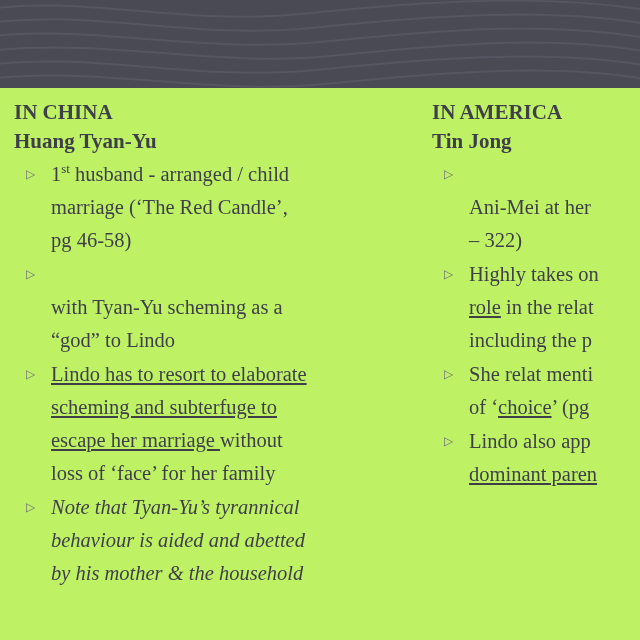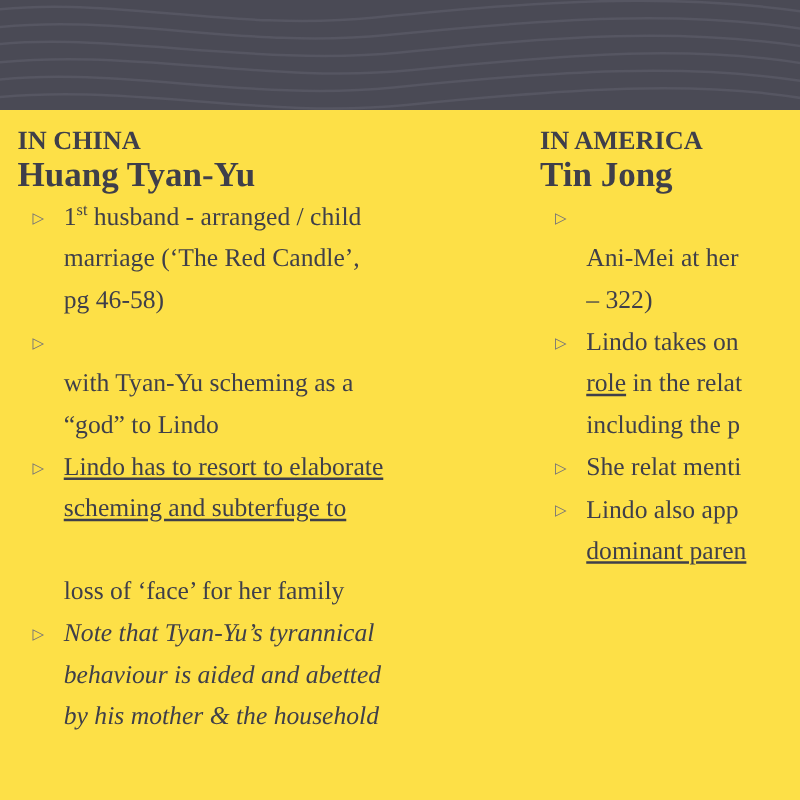--- a/index.html
+++ b/index.html
@@ -11,21 +11,21 @@
     height: 640px;
     background: #ffffff;
     font-family: "Liberation Serif", serif;
     overflow: hidden;
   }
 
   .slide {
     position: relative;
     width: 640px;
     height: 640px;
-    background: #fde047;
+    background: #bef264;
   }
 
   
   .header-band {
     position: absolute;
     left: 0;
     top: 0;
     width: 640px;
     height: 88px;
     background: #4a4a55;
@@ -65,21 +65,21 @@
     font-weight: bold;
     font-size: 21px;
     line-height: 25px;
     color: #3f3f4a;
     margin: 12px 0 0 0;
     white-space: nowrap;
   }
   .col-subtitle {
     font-family: "Liberation Serif", serif;
     font-weight: bold;
-    font-size: 28px;
+    font-size: 21px;
     line-height: 26px;
     color: #3f3f4a;
     margin: 3px 0 4px 0;
     white-space: nowrap;
   }
 
   ul.bullets {
     list-style: none;
     margin: 0;
     padding: 0;
@@ -143,21 +143,21 @@
           <span class="bullet-text"><span class="nowrapline"><span>1</span><span class="sup">st</span><span> husband - arranged / child</span></span><br><span class="nowrapline">marriage (‘The Red Candle’,</span><br><span class="nowrapline">pg 46-58)</span></span>
         </li>
 
         <li>
           <span class="marker">▷</span>
           <span class="bullet-text"><br><span class="nowrapline">with Tyan-Yu scheming as a</span><br><span class="nowrapline">“god” to Lindo</span></span>
         </li>
 
         <li>
           <span class="marker">▷</span>
-          <span class="bullet-text"><span class="nowrapline u">Lindo has to resort to elaborate</span><br><span class="nowrapline u">scheming and subterfuge to</span><br><br><span class="nowrapline">loss of ‘face’ for her family</span></span>
+          <span class="bullet-text"><span class="nowrapline u">Lindo has to resort to elaborate</span><br><span class="nowrapline u">scheming and subterfuge to</span><br><span class="nowrapline"><span class="u">escape her marriage </span><span>without</span></span><br><span class="nowrapline">loss of ‘face’ for her family</span></span>
         </li>
 
         <li>
           <span class="marker">▷</span>
           <span class="bullet-text it"><span class="nowrapline">Note that Tyan-Yu’s tyrannical</span><br><span class="nowrapline">behaviour is aided and abetted</span><br><span class="nowrapline">by his mother &amp; the household</span></span>
         </li>
 
       </ul>
     </div>
 
@@ -166,26 +166,26 @@
       <div class="col-subtitle">Tin Jong</div>
       <ul class="bullets">
 
         <li>
           <span class="marker">▷</span>
           <span class="bullet-text"><br><span class="nowrapline">Ani-Mei at her</span><br><span class="nowrapline">– 322)</span></span>
         </li>
 
         <li>
           <span class="marker">▷</span>
-          <span class="bullet-text"><span class="nowrapline">Lindo takes on</span><br><span class="nowrapline"><span class="u">role</span><span> in the relat</span></span><br><span class="nowrapline">including the p</span></span>
+          <span class="bullet-text"><span class="nowrapline">Highly takes on</span><br><span class="nowrapline"><span class="u">role</span><span> in the relat</span></span><br><span class="nowrapline">including the p</span></span>
         </li>
 
         <li>
           <span class="marker">▷</span>
-          <span class="bullet-text"><span class="nowrapline">She relat menti</span><br></span>
+          <span class="bullet-text"><span class="nowrapline">She relat menti</span><br><span class="nowrapline"><span>of ‘</span><span class="u">choice</span><span>’ (pg</span></span></span>
         </li>
 
         <li>
           <span class="marker">▷</span>
           <span class="bullet-text"><span class="nowrapline">Lindo also app</span><br><span class="nowrapline u">dominant paren</span></span>
         </li>
 
       </ul>
     </div>
 

